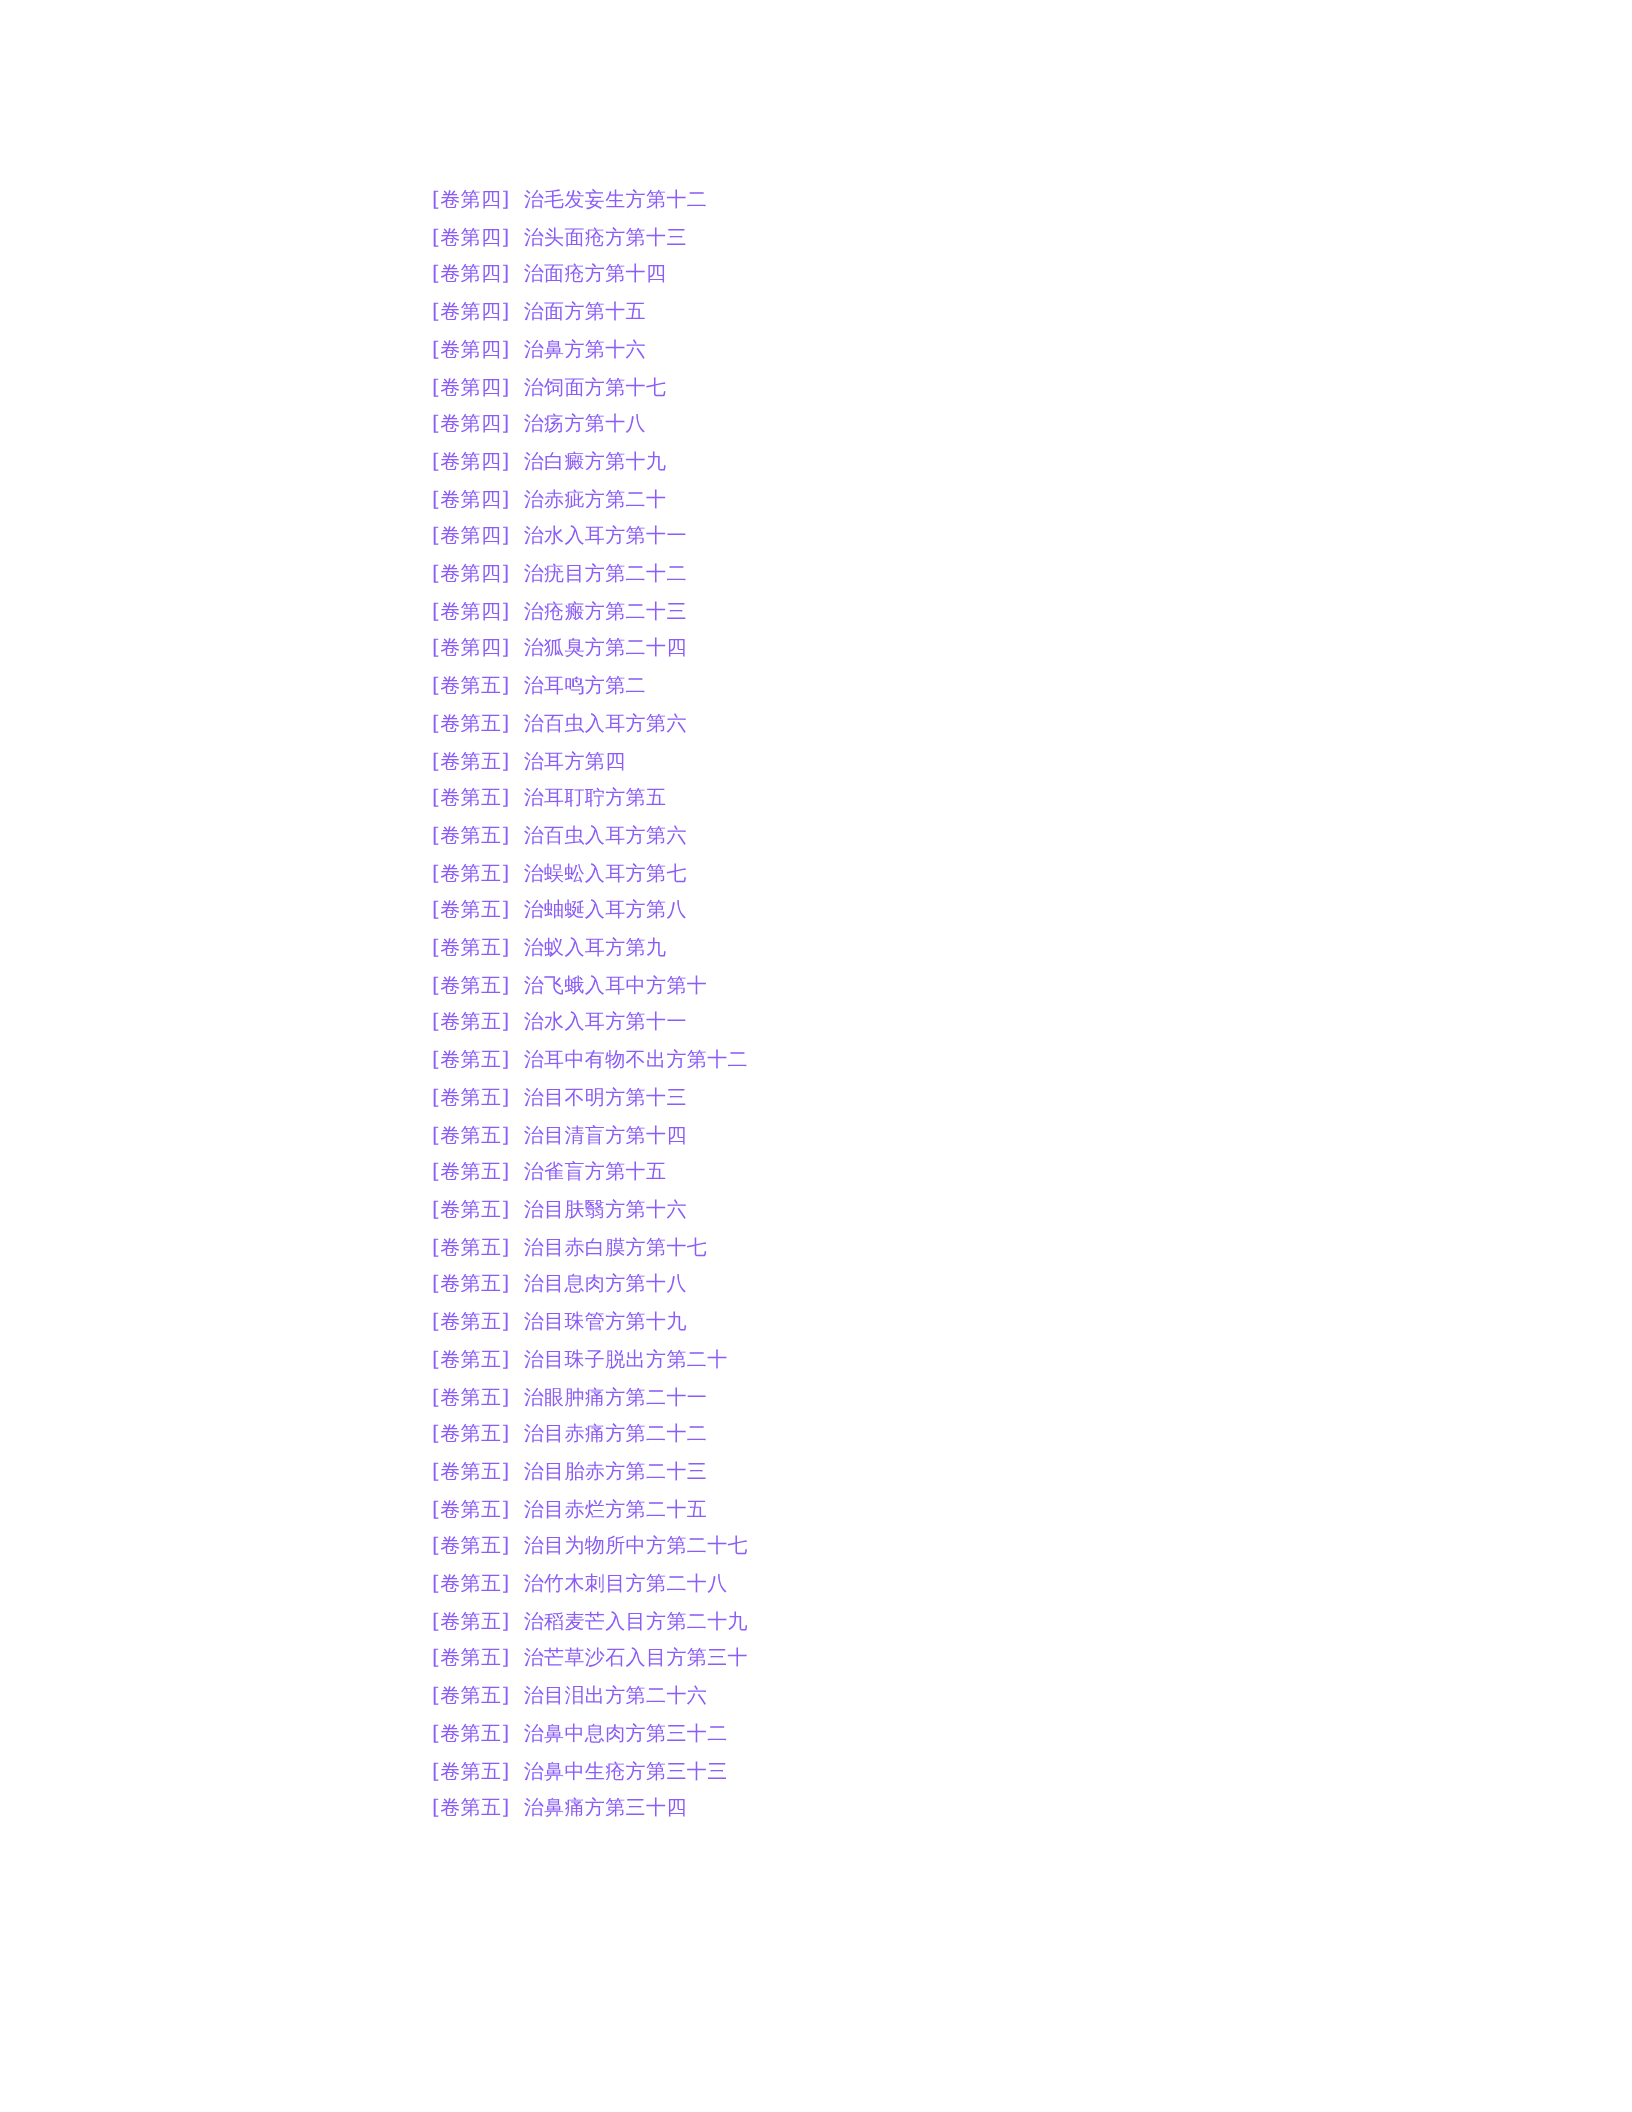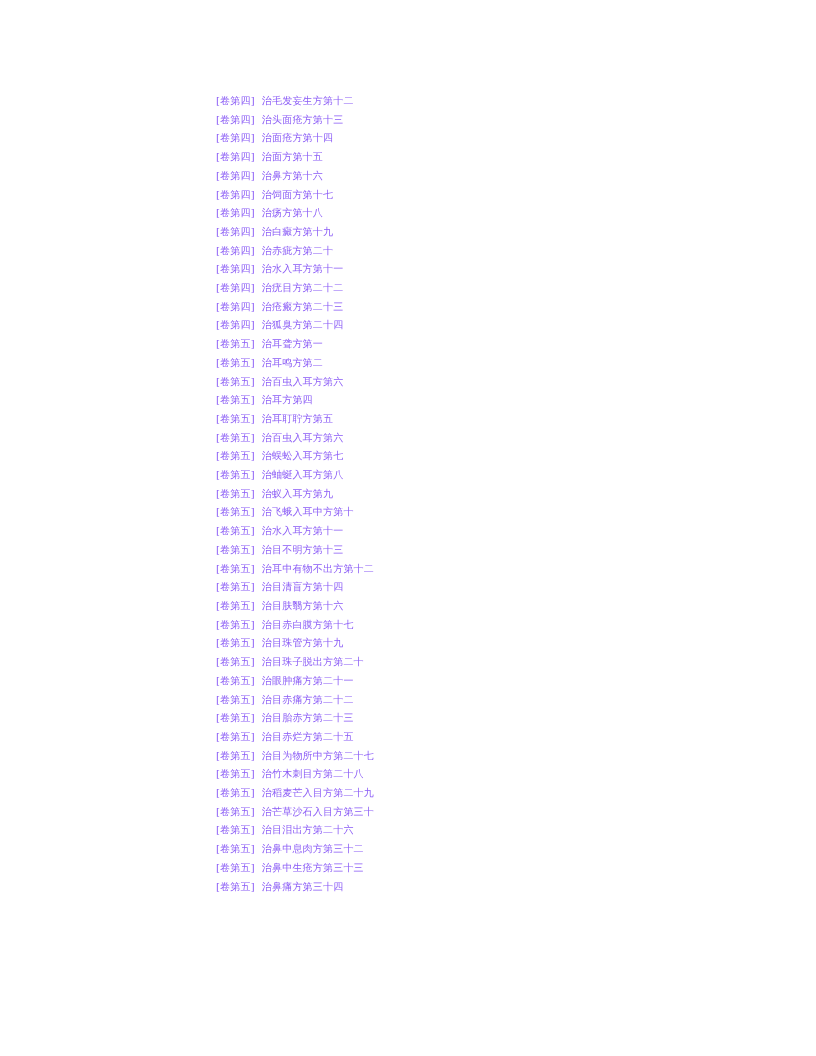--- a/index.html
+++ b/index.html
@@ -57,36 +57,37 @@
       <div class="toc-entry"><span class="vol">[卷第四]</span><span class="sep"></span><span class="title">治面方第十五</span></div>
       <div class="toc-entry"><span class="vol">[卷第四]</span><span class="sep"></span><span class="title">治鼻方第十六</span></div>
       <div class="toc-entry"><span class="vol">[卷第四]</span><span class="sep"></span><span class="title">治饲面方第十七</span></div>
       <div class="toc-entry"><span class="vol">[卷第四]</span><span class="sep"></span><span class="title">治疡方第十八</span></div>
       <div class="toc-entry"><span class="vol">[卷第四]</span><span class="sep"></span><span class="title">治白癜方第十九</span></div>
       <div class="toc-entry"><span class="vol">[卷第四]</span><span class="sep"></span><span class="title">治赤疵方第二十</span></div>
       <div class="toc-entry"><span class="vol">[卷第四]</span><span class="sep"></span><span class="title">治水入耳方第十一</span></div>
       <div class="toc-entry"><span class="vol">[卷第四]</span><span class="sep"></span><span class="title">治疣目方第二十二</span></div>
       <div class="toc-entry"><span class="vol">[卷第四]</span><span class="sep"></span><span class="title">治疮瘢方第二十三</span></div>
       <div class="toc-entry"><span class="vol">[卷第四]</span><span class="sep"></span><span class="title">治狐臭方第二十四</span></div>
-      <div class="toc-entry"><span class="vol">[卷第五]</span><span class="sep"></span><span class="title">治耳聋方第一</span></div>
       <div class="toc-entry"><span class="vol">[卷第五]</span><span class="sep"></span><span class="title">治耳鸣方第二</span></div>
       <div class="toc-entry"><span class="vol">[卷第五]</span><span class="sep"></span><span class="title">治百虫入耳方第六</span></div>
       <div class="toc-entry"><span class="vol">[卷第五]</span><span class="sep"></span><span class="title">治耳方第四</span></div>
       <div class="toc-entry"><span class="vol">[卷第五]</span><span class="sep"></span><span class="title">治耳耵聍方第五</span></div>
       <div class="toc-entry"><span class="vol">[卷第五]</span><span class="sep"></span><span class="title">治百虫入耳方第六</span></div>
       <div class="toc-entry"><span class="vol">[卷第五]</span><span class="sep"></span><span class="title">治蜈蚣入耳方第七</span></div>
       <div class="toc-entry"><span class="vol">[卷第五]</span><span class="sep"></span><span class="title">治蚰蜒入耳方第八</span></div>
       <div class="toc-entry"><span class="vol">[卷第五]</span><span class="sep"></span><span class="title">治蚁入耳方第九</span></div>
       <div class="toc-entry"><span class="vol">[卷第五]</span><span class="sep"></span><span class="title">治飞蛾入耳中方第十</span></div>
       <div class="toc-entry"><span class="vol">[卷第五]</span><span class="sep"></span><span class="title">治水入耳方第十一</span></div>
+      <div class="toc-entry"><span class="vol">[卷第五]</span><span class="sep"></span><span class="title">治耳中有物不出方第十二</span></div>
       <div class="toc-entry"><span class="vol">[卷第五]</span><span class="sep"></span><span class="title">治目不明方第十三</span></div>
-      <div class="toc-entry"><span class="vol">[卷第五]</span><span class="sep"></span><span class="title">治耳中有物不出方第十二</span></div>
       <div class="toc-entry"><span class="vol">[卷第五]</span><span class="sep"></span><span class="title">治目清盲方第十四</span></div>
+      <div class="toc-entry"><span class="vol">[卷第五]</span><span class="sep"></span><span class="title">治雀盲方第十五</span></div>
       <div class="toc-entry"><span class="vol">[卷第五]</span><span class="sep"></span><span class="title">治目肤翳方第十六</span></div>
       <div class="toc-entry"><span class="vol">[卷第五]</span><span class="sep"></span><span class="title">治目赤白膜方第十七</span></div>
+      <div class="toc-entry"><span class="vol">[卷第五]</span><span class="sep"></span><span class="title">治目息肉方第十八</span></div>
       <div class="toc-entry"><span class="vol">[卷第五]</span><span class="sep"></span><span class="title">治目珠管方第十九</span></div>
       <div class="toc-entry"><span class="vol">[卷第五]</span><span class="sep"></span><span class="title">治目珠子脱出方第二十</span></div>
       <div class="toc-entry"><span class="vol">[卷第五]</span><span class="sep"></span><span class="title">治眼肿痛方第二十一</span></div>
       <div class="toc-entry"><span class="vol">[卷第五]</span><span class="sep"></span><span class="title">治目赤痛方第二十二</span></div>
       <div class="toc-entry"><span class="vol">[卷第五]</span><span class="sep"></span><span class="title">治目胎赤方第二十三</span></div>
       <div class="toc-entry"><span class="vol">[卷第五]</span><span class="sep"></span><span class="title">治目赤烂方第二十五</span></div>
       <div class="toc-entry"><span class="vol">[卷第五]</span><span class="sep"></span><span class="title">治目为物所中方第二十七</span></div>
       <div class="toc-entry"><span class="vol">[卷第五]</span><span class="sep"></span><span class="title">治竹木刺目方第二十八</span></div>
       <div class="toc-entry"><span class="vol">[卷第五]</span><span class="sep"></span><span class="title">治稻麦芒入目方第二十九</span></div>
       <div class="toc-entry"><span class="vol">[卷第五]</span><span class="sep"></span><span class="title">治芒草沙石入目方第三十</span></div>

